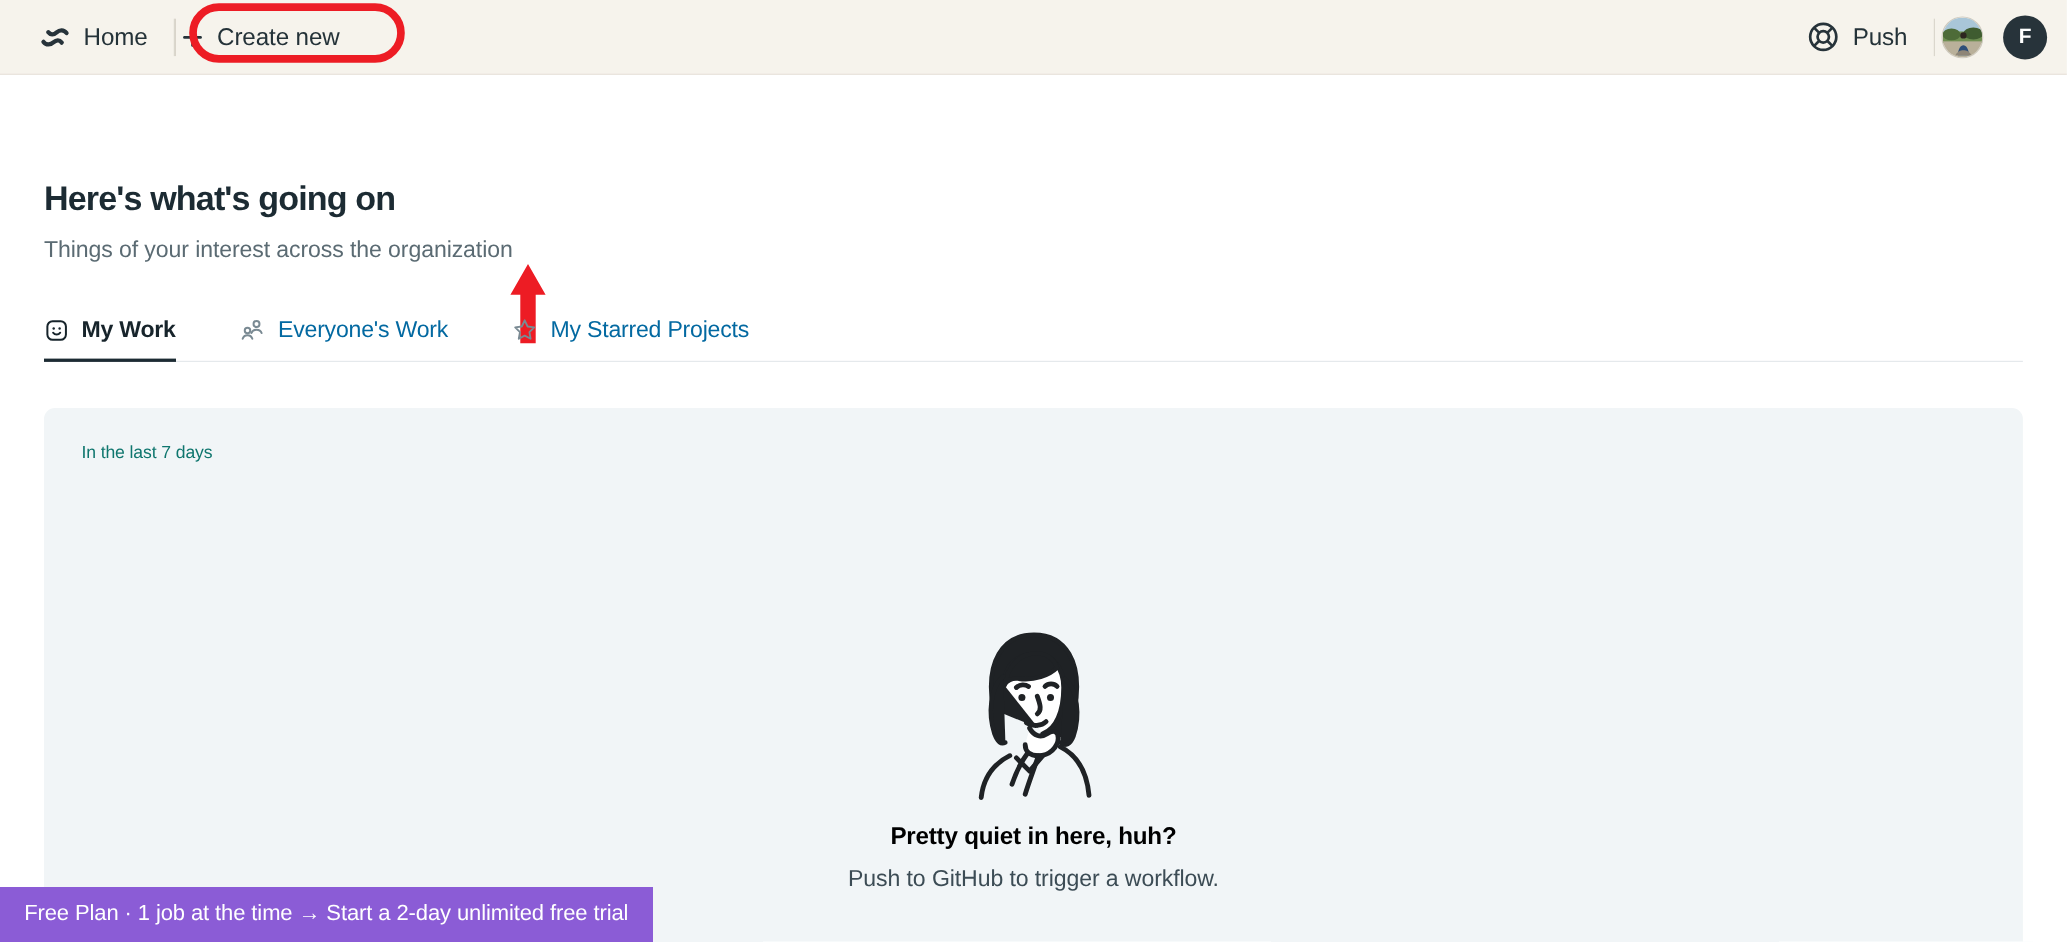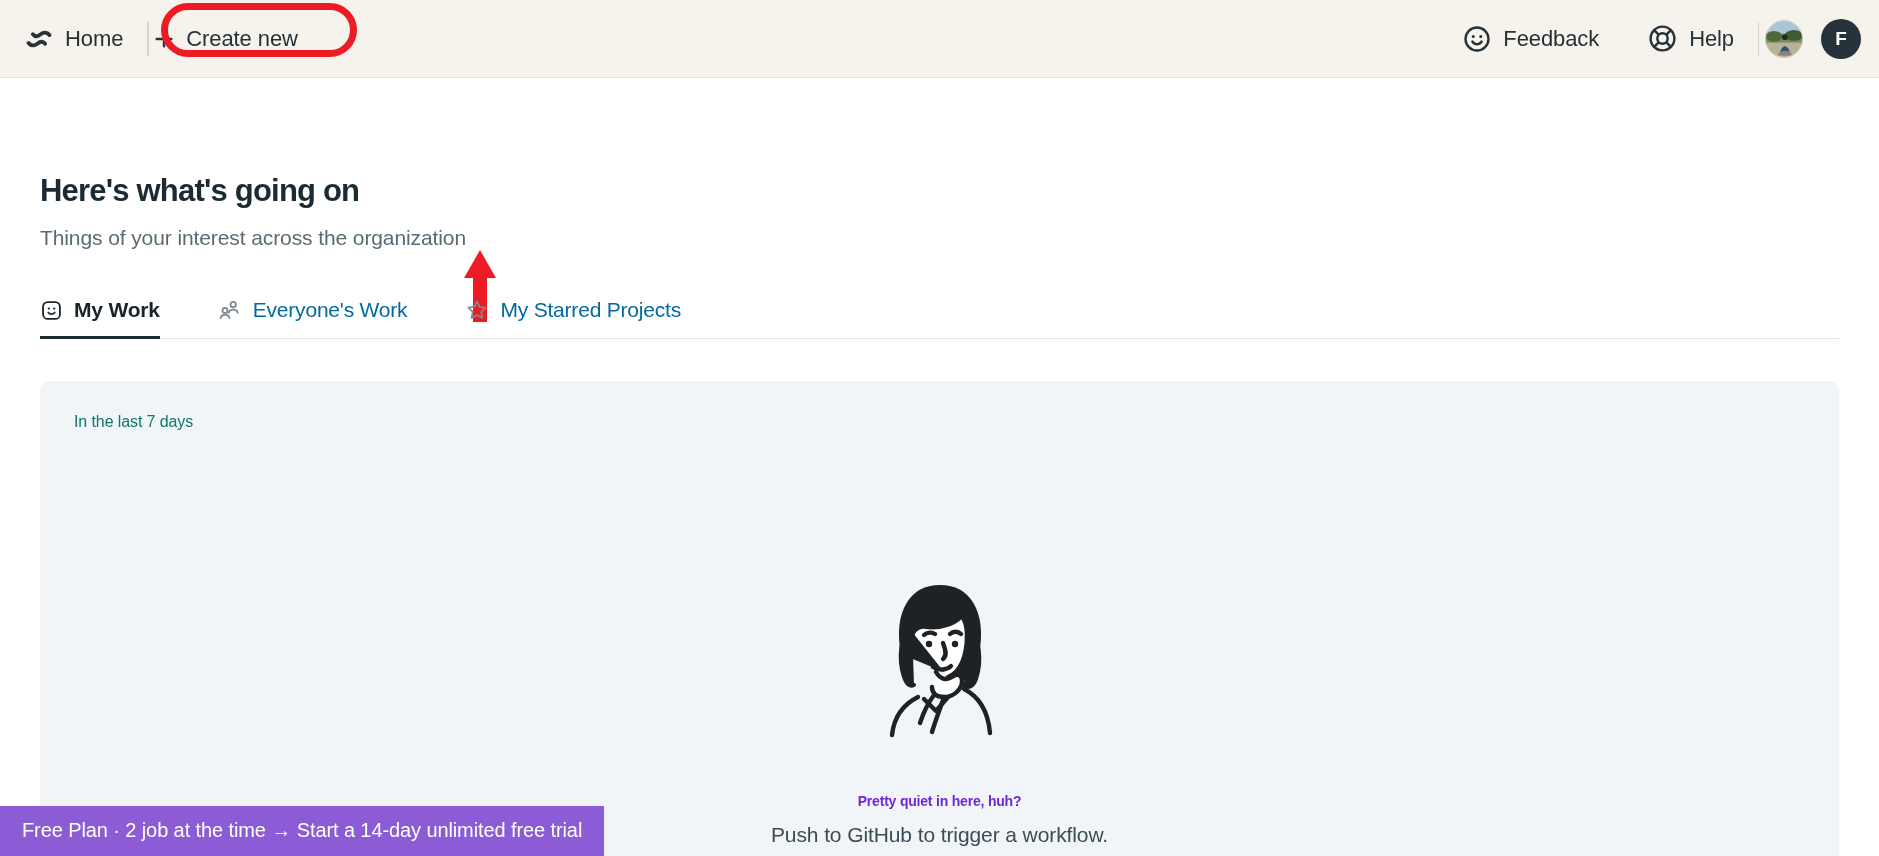--- a/index.html
+++ b/index.html
@@ -8,26 +8,26 @@
     height: 856px;
     overflow: hidden;
     background: #ffffff;
     font-family: "Liberation Sans", sans-serif;
     -webkit-font-smoothing: antialiased;
   }
 
   
   .topbar {
     position: relative;
-    height: 78px;
+    height: 68px;
     background: #F6F3EC;
     border-bottom: 1px solid #E6E2DA;
     display: flex;
     align-items: center;
-    padding: 0 18px 0 20px;
+    padding: 0 18px 0 31px;
   }
   .nav-left { display: flex; align-items: center; height: 100%; }
   .nav-right { display: flex; align-items: center; height: 100%; margin-left: auto; }
 
   .nav-item {
     display: flex;
     align-items: center;
     gap: 11px;
     padding: 0 24px;
     height: 100%;
@@ -156,24 +156,23 @@
   .empty {
     position: absolute;
     left: 0; right: 0;
     top: 196px;
     display: flex;
     flex-direction: column;
     align-items: center;
   }
   .empty-art { width: 200px; height: 180px; }
   .empty-title {
-    margin-top: 36px;
-    font-size: 14px;
+    font-size: 22px;
     font-weight: 700;
-    color: #6d28d9;
+    color: #000000;
     letter-spacing: -0.2px;
   }
   .empty-line {
     margin-top: 14px;
     font-size: 21px;
     color: #3C4C55;
     letter-spacing: -0.1px;
   }
 
   
@@ -222,44 +221,33 @@
         </span>
         <span>Create new</span>
       </div>
       <div class="hl-ring"></div>
     </div>
 
   </div>
 
   <div class="nav-right">
 
-    <div class="nav-item">
-      <span class="icon">
-        <svg width="30" height="30" viewBox="0 0 24 24" fill="none">
-          <circle cx="12" cy="12" r="9.2" stroke="#27333A" stroke-width="1.9"></circle>
-          <circle cx="9" cy="10" r="1.2" fill="#27333A"></circle>
-          <circle cx="15" cy="10" r="1.2" fill="#27333A"></circle>
-          <path d="M8.3 14c1 1.5 2.3 2.2 3.7 2.2s2.7-.7 3.7-2.2" stroke="#27333A" stroke-width="1.9" stroke-linecap="round"></path>
-        </svg>
-      </span>
-      <span>Feedback</span>
-    </div>
 
     <div class="nav-item">
       <span class="icon">
         <svg width="31" height="31" viewBox="0 0 24 24" fill="none">
           <circle cx="12" cy="12" r="9.2" stroke="#27333A" stroke-width="1.9"></circle>
           <circle cx="12" cy="12" r="4" stroke="#27333A" stroke-width="1.9"></circle>
           <line x1="5.3" y1="5.3" x2="9.2" y2="9.2" stroke="#27333A" stroke-width="1.9"></line>
           <line x1="14.8" y1="14.8" x2="18.7" y2="18.7" stroke="#27333A" stroke-width="1.9"></line>
           <line x1="18.7" y1="5.3" x2="14.8" y2="9.2" stroke="#27333A" stroke-width="1.9"></line>
           <line x1="9.2" y1="14.8" x2="5.3" y2="18.7" stroke="#27333A" stroke-width="1.9"></line>
         </svg>
       </span>
-      <span>Help</span>
+      <span>Push</span>
     </div>
 
     <div class="vdiv"></div>
 
     <div class="avatar-photo">
       <svg width="100%" height="100%" viewBox="0 0 40 40">
         <rect x="0" y="0" width="40" height="17" fill="#a9c6d8"></rect>
         <rect x="0" y="14" width="40" height="12" fill="#6f8f52"></rect>
         <rect x="0" y="24" width="40" height="16" fill="#b9b09a"></rect>
         <ellipse cx="9" cy="17" rx="9" ry="6" fill="#4d6b38"></ellipse>
@@ -366,13 +354,13 @@
 
       <div class="empty-title">Pretty quiet in here, huh?</div>
       <div class="empty-line">Push to GitHub to trigger a workflow.</div>
 
     </div>
 
   </div>
 
 </div>
 
-<div class="banner">Free Plan · 2 job at the time → Start a 14-day unlimited free trial</div>
+<div class="banner">Free Plan · 1 job at the time → Start a 2-day unlimited free trial</div>
 
 </body></html>

